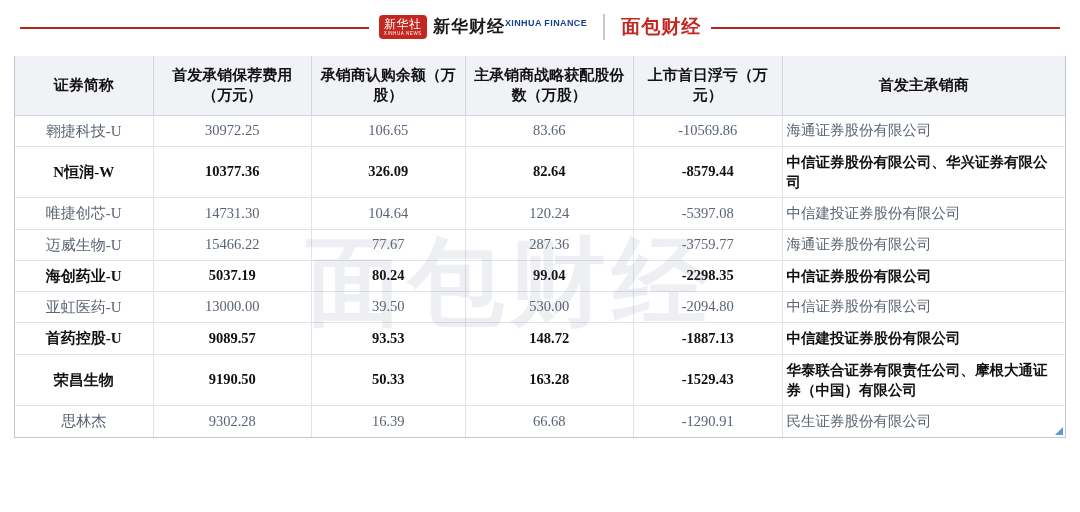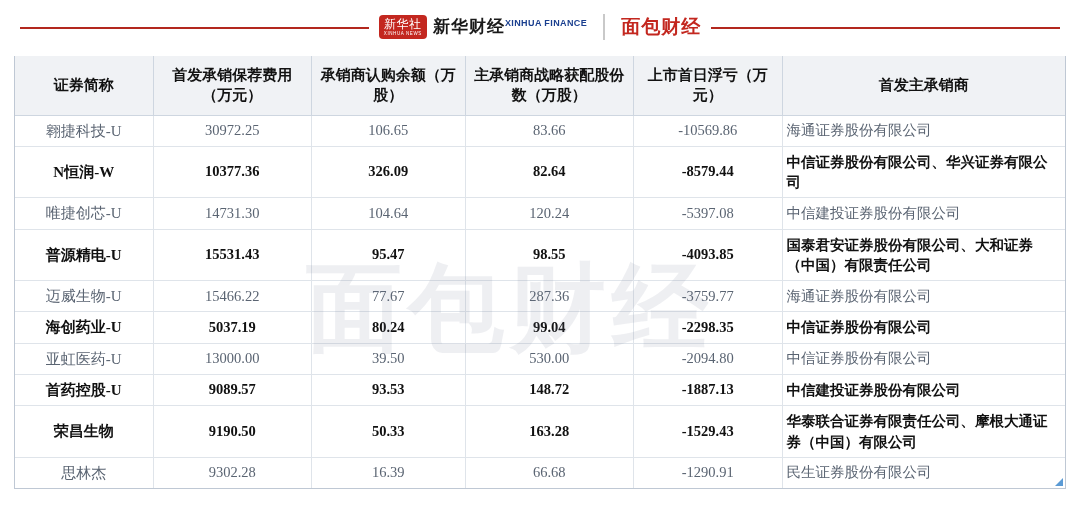--- a/index.html
+++ b/index.html
@@ -243,28 +243,20 @@
             <td class="col-last">中信证券股份有限公司、华兴证券有限公司</td>
           </tr>
           <tr>
             <td class="col-name">唯捷创芯-U</td>
             <td>14731.30</td>
             <td>104.64</td>
             <td>120.24</td>
             <td>-5397.08</td>
             <td class="col-last">中信建投证券股份有限公司</td>
           </tr>
-          <tr class="bold">
-            <td class="col-name">普源精电-U</td>
-            <td>15531.43</td>
-            <td>95.47</td>
-            <td>98.55</td>
-            <td>-4093.85</td>
-            <td class="col-last">国泰君安证券股份有限公司、大和证券（中国）有限责任公司</td>
-          </tr>
           <tr>
             <td class="col-name">迈威生物-U</td>
             <td>15466.22</td>
             <td>77.67</td>
             <td>287.36</td>
             <td>-3759.77</td>
             <td class="col-last">海通证券股份有限公司</td>
           </tr>
           <tr class="bold">
             <td class="col-name">海创药业-U</td>

